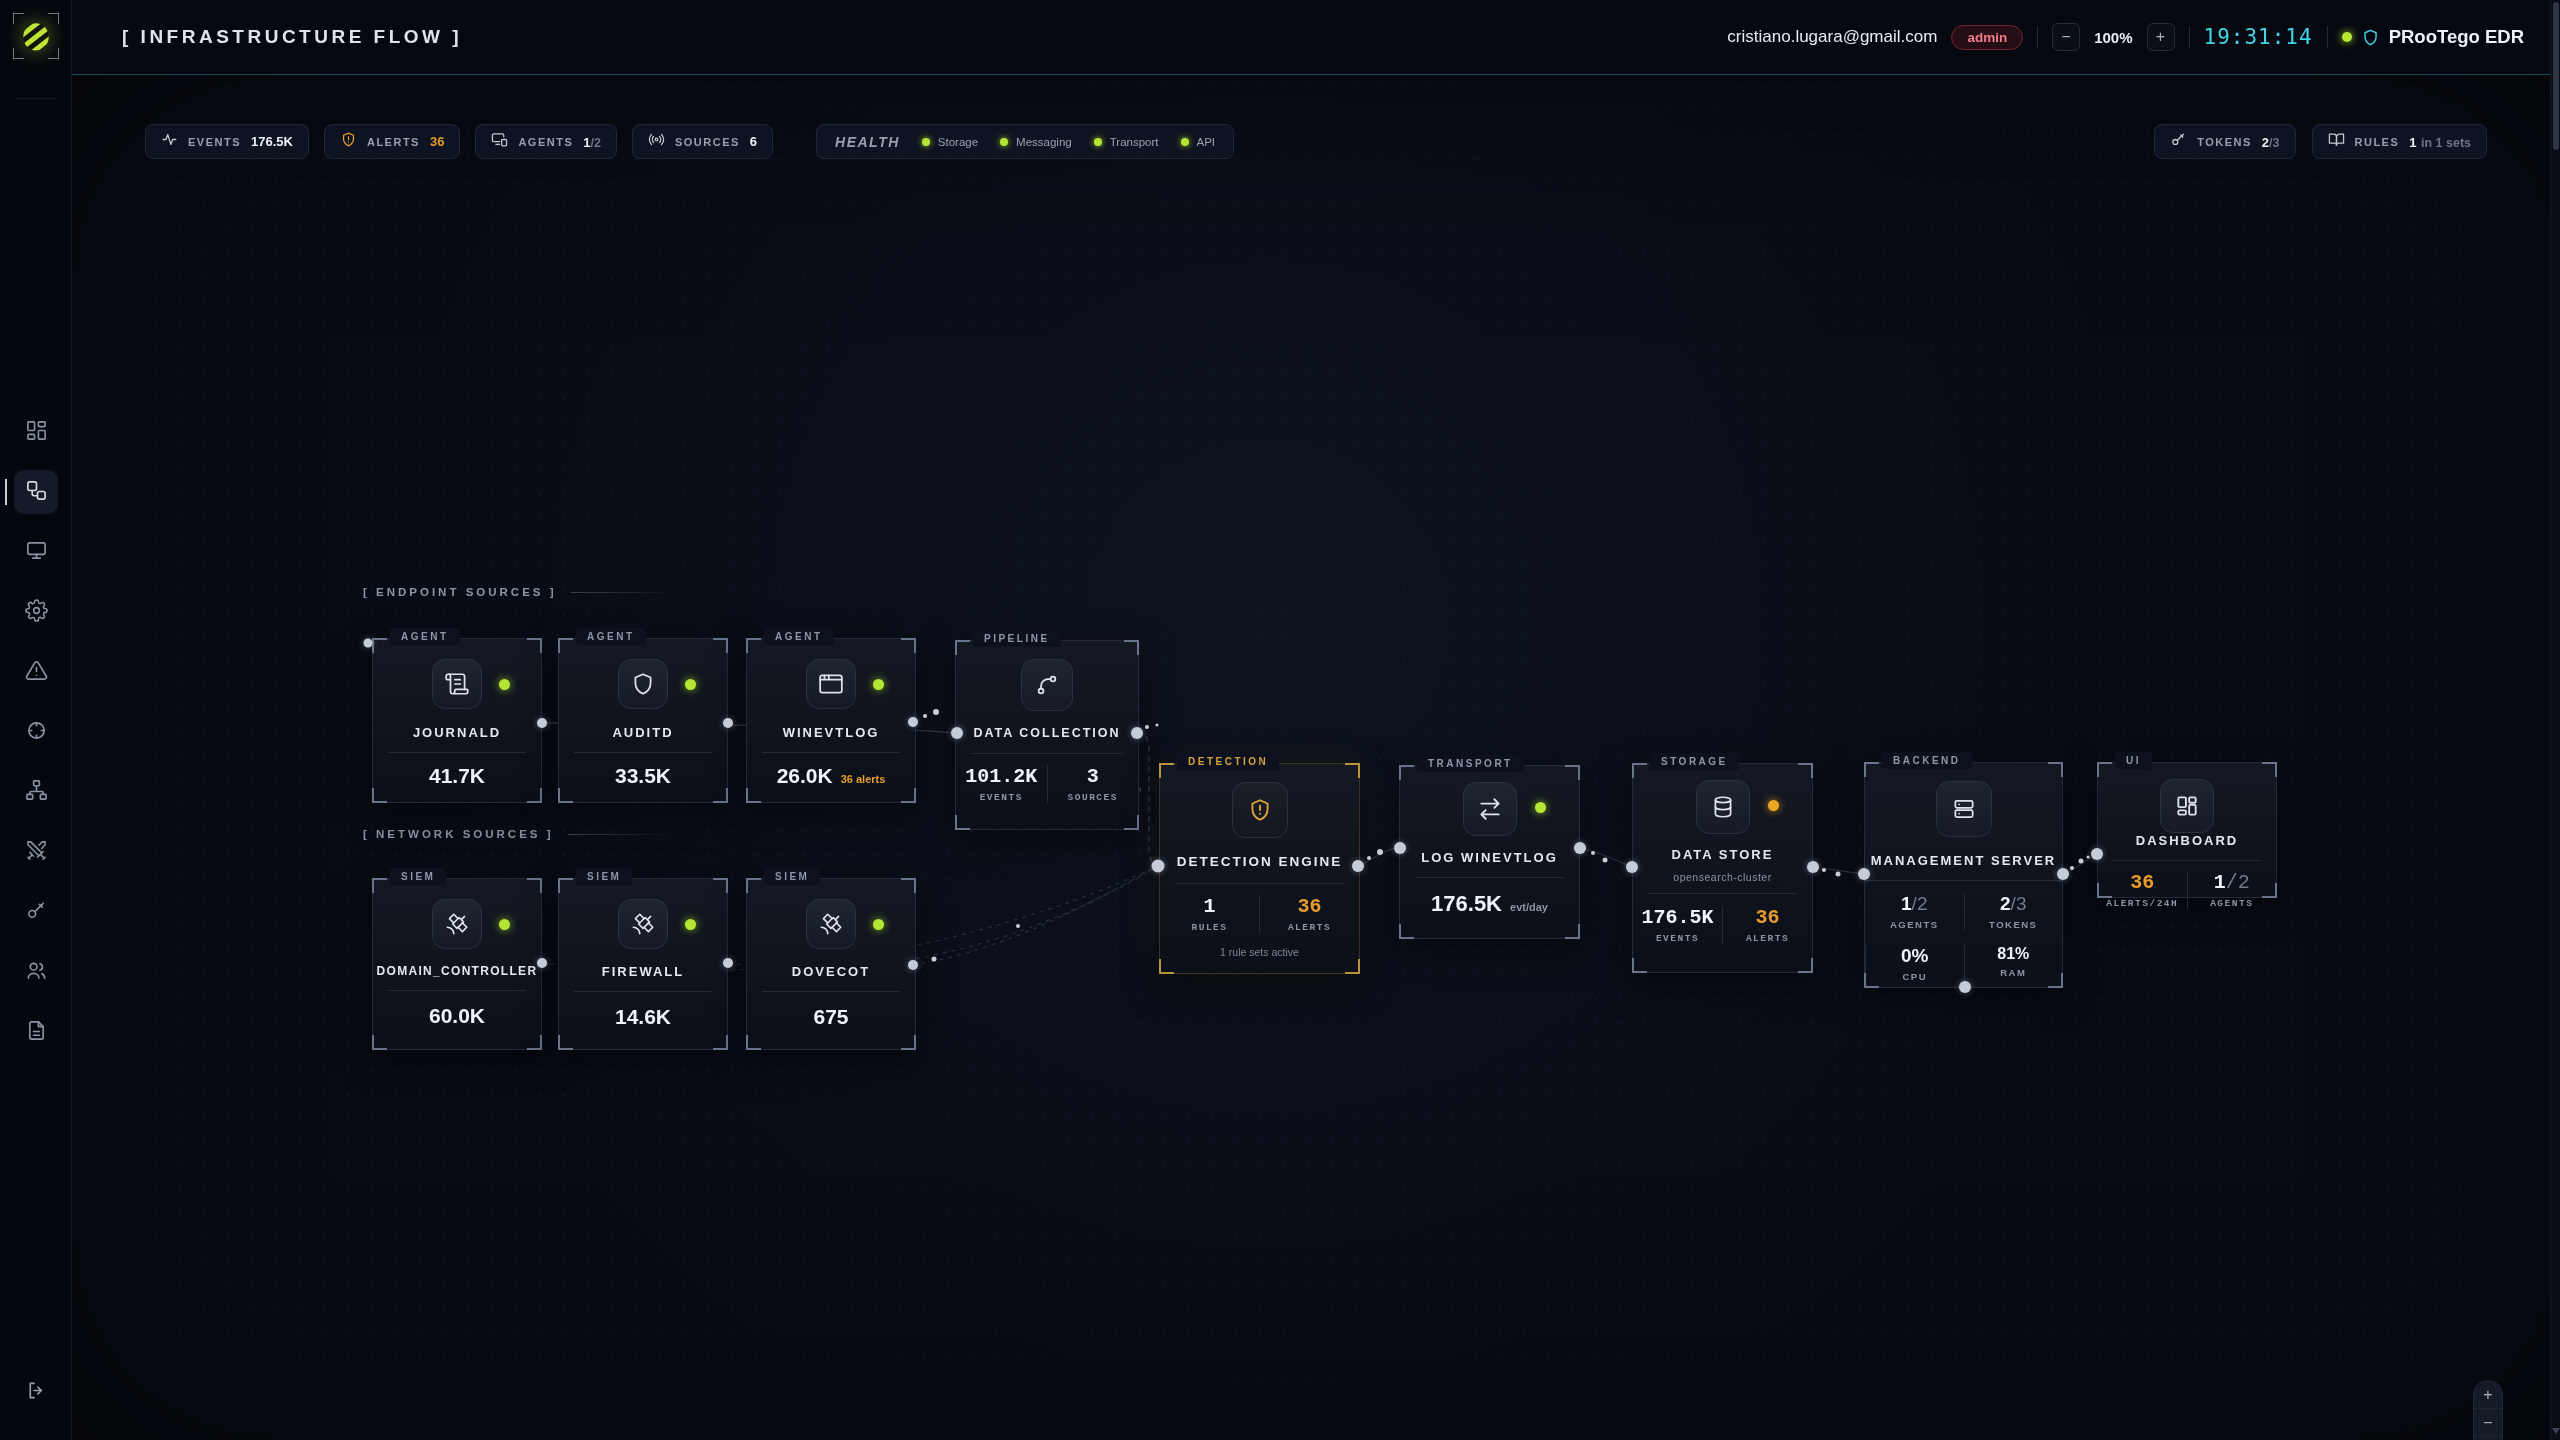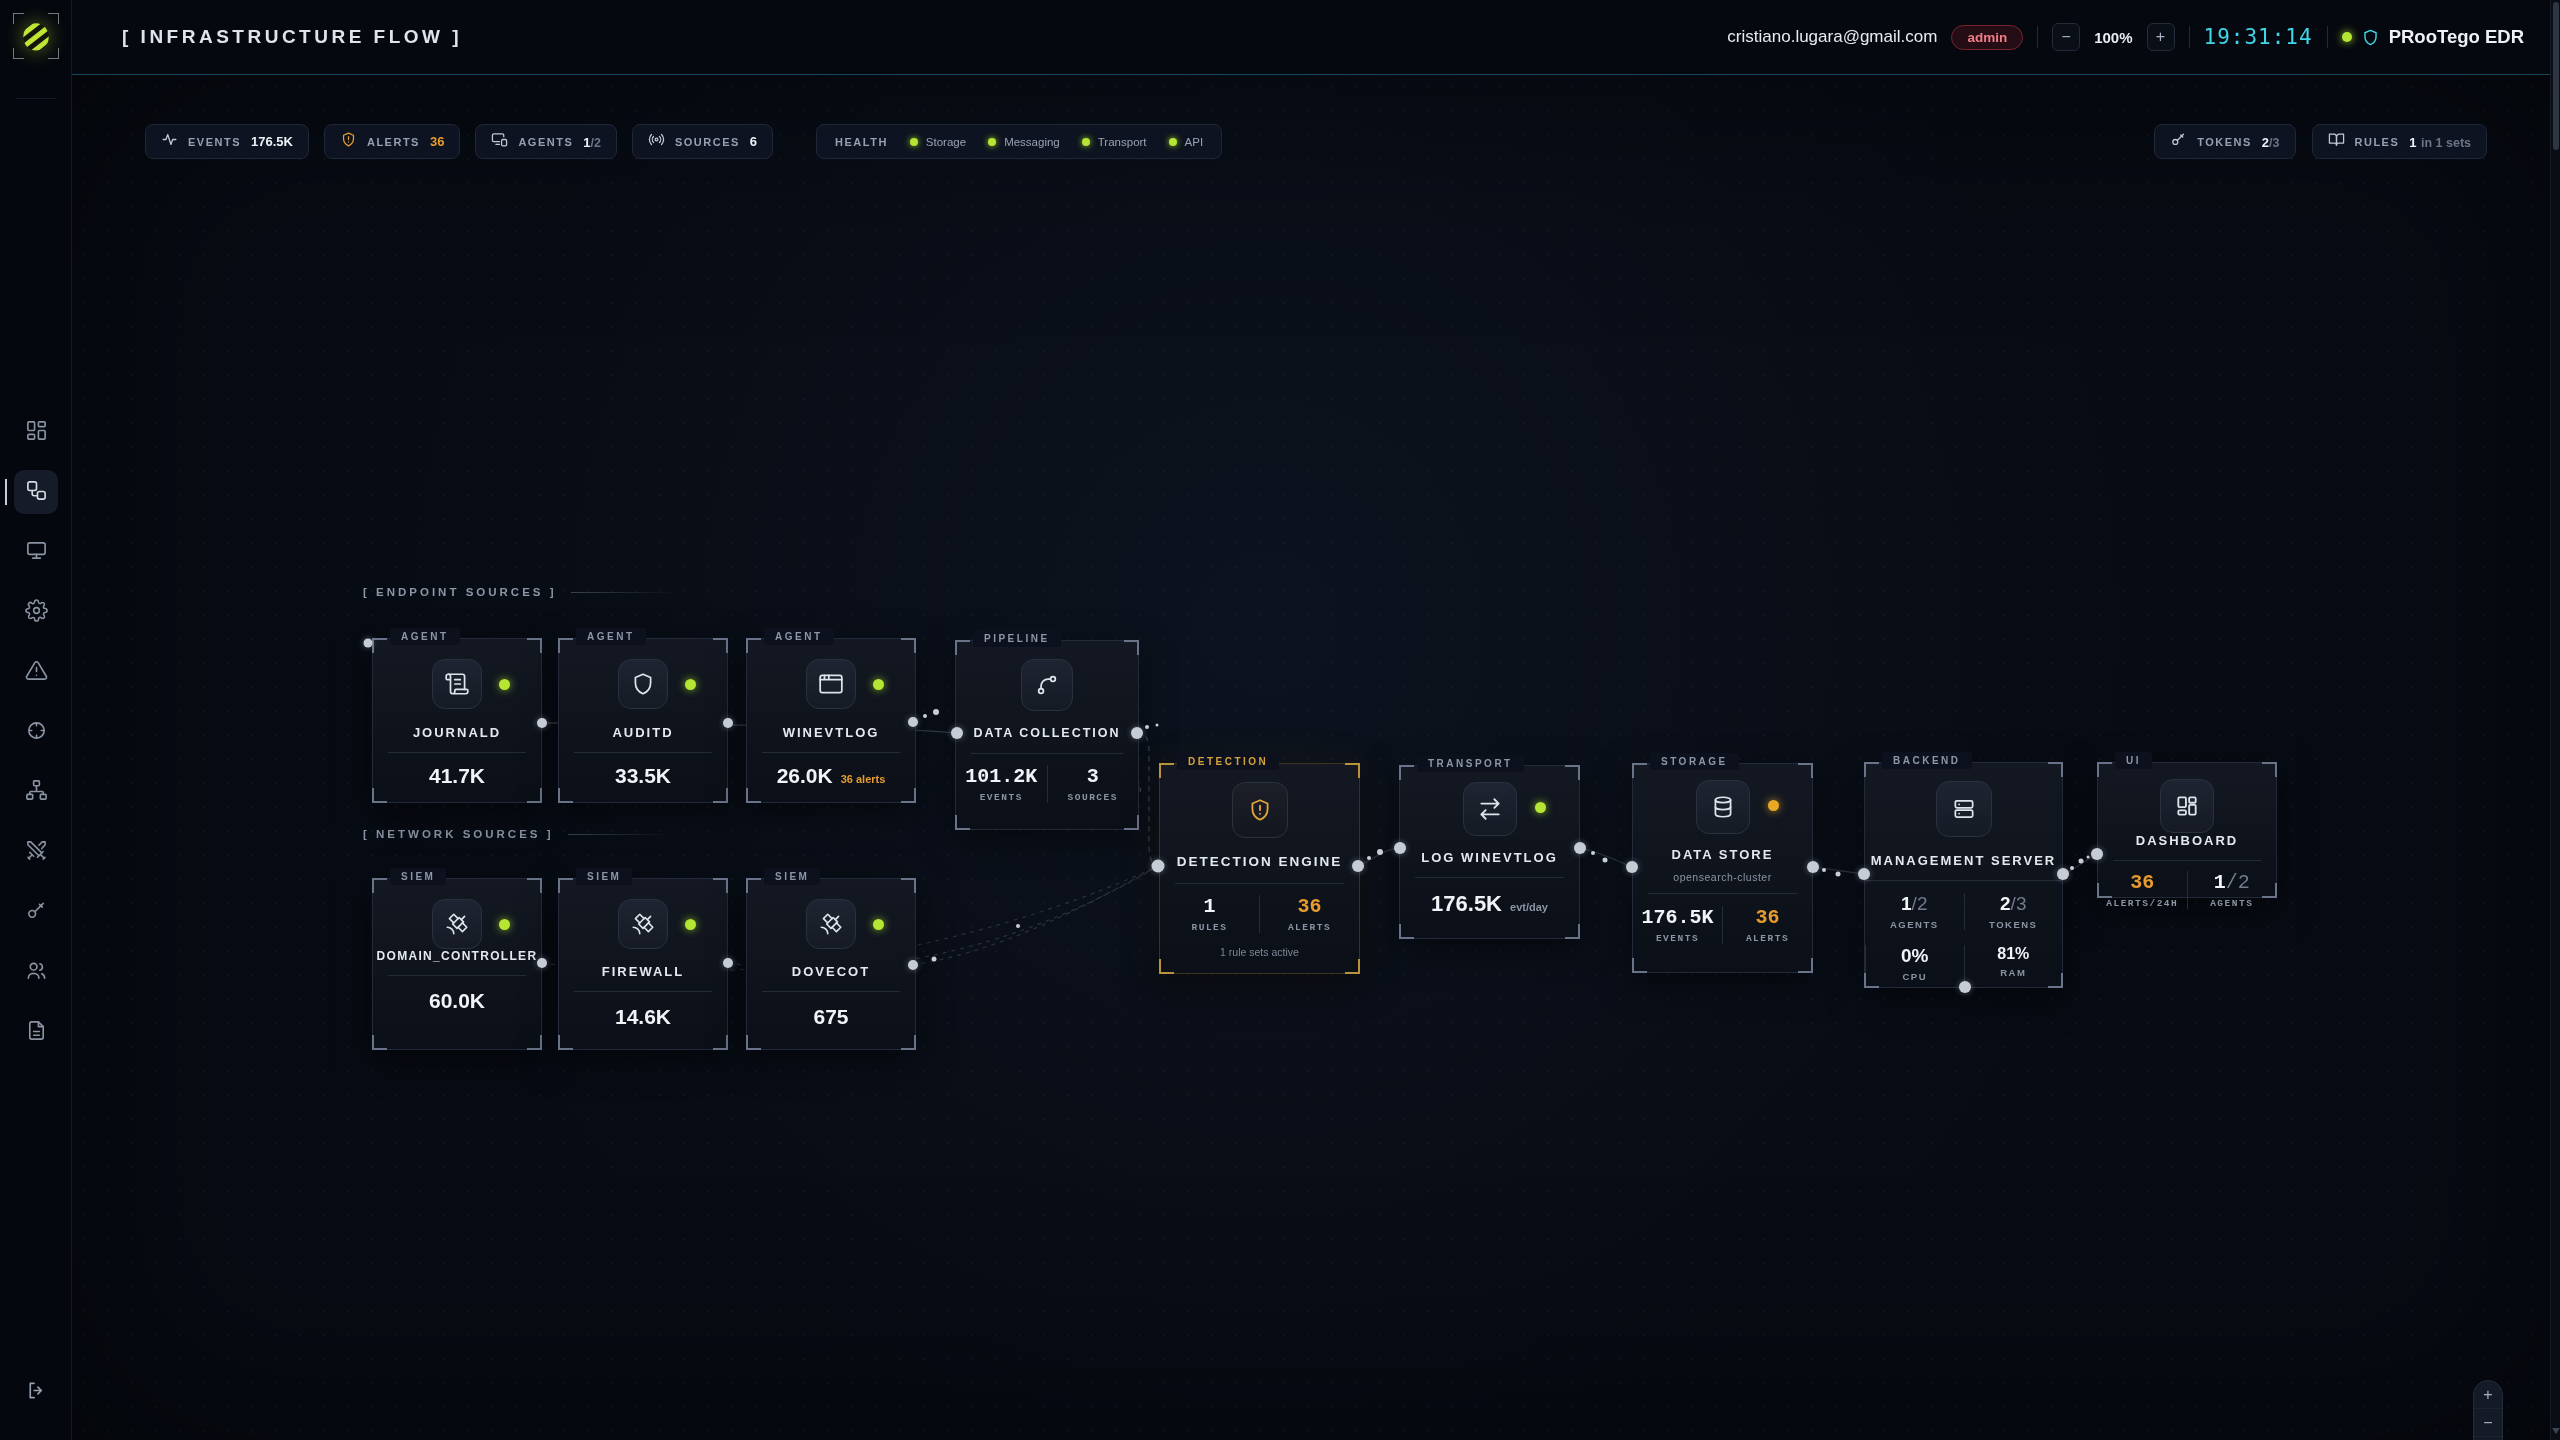--- a/index.html
+++ b/index.html
@@ -61,21 +61,21 @@
   .chip { height:35px; background:#0d1320; border:1px solid #202837; border-radius:8px;
     display:flex; align-items:center; gap:10px; padding:0 15px; cursor:pointer; }
   .chip svg { width:17px; height:17px; color:#c2c9d4; }
   .chip .cl { font-size:11px; letter-spacing:1.5px; color:#96a0af; font-weight:bold; }
   .chip .cv { font-size:13px; font-weight:bold; color:#eef1f6; }
   .chip .cs { font-size:12.5px; color:#6b7484; font-weight:bold; }
   .chip.alert svg { color:#e89b2d; }
   .chip.alert .cv { color:#e89b2d; }
   .health { margin-left:28px; height:35px; background:#0d1320; border:1px solid #202837; border-radius:8px;
     display:flex; align-items:center; gap:22px; padding:0 18px; }
-  .health .cl { font-size:11px; letter-spacing:1.5px; color:#96a0af; font-weight:bold; }
+  .health .cl { font-size:14px; letter-spacing:1.5px; color:#96a0af; font-weight:bold;font-style:italic; }
   .h-item { display:flex; align-items:center; gap:8px; }
   .h-dot { width:8px; height:8px; border-radius:50%; background:#b5e633; box-shadow:0 0 6px #9ecf25; }
   .h-name { font-size:11.5px; color:#9aa3b2; }
   .toolbar-right { margin-left:auto; display:flex; gap:16px; }
 
   
   .sect { position:absolute; font-size:11.5px; letter-spacing:3px; color:#8d96a6; font-weight:bold;
     display:flex; align-items:center; gap:14px; z-index:2; }
   .sect .line { width:105px; height:1px; background:linear-gradient(90deg,#39424f,transparent); }
 
@@ -472,21 +472,21 @@
       <div class="icon-wrap" style="margin-top:20px; width:50px; height:50px;">
           <svg viewBox="0 0 24 24" fill="none" stroke="currentColor" stroke-width="1.5" stroke-linecap="round" stroke-linejoin="round">
             <path d="M13 7 9 3 5 7l4 4"></path>
             <path d="m17 11 4 4-4 4-4-4"></path>
             <path d="m8 12 4 4 6-6-4-4Z"></path>
             <path d="m16 8 3-3"></path>
             <path d="M9 21a6 6 0 0 0-6-6"></path>
           </svg>
         </div>
       <span class="sdot"></span>
-      <div class="nname" style="font-size:12px; letter-spacing:1.3px;">DOMAIN_CONTROLLER</div>
+      <div class="nname" style="margin-top:15px; font-size:12px; letter-spacing:1.3px;">DOMAIN_CONTROLLER</div>
       <div class="ndiv" style="margin-top:12px;"></div>
       <div class="nvalue" style="margin-top:13px;">
           <span>60.0K</span>
         </div>
     </div>
 
     <div class="node" style="left:486px; top:803px; width:170px; height:172px;">
       <i class="cb"></i>
       <span class="tab">SIEM</span>
       <div class="icon-wrap" style="margin-top:20px; width:50px; height:50px;">

